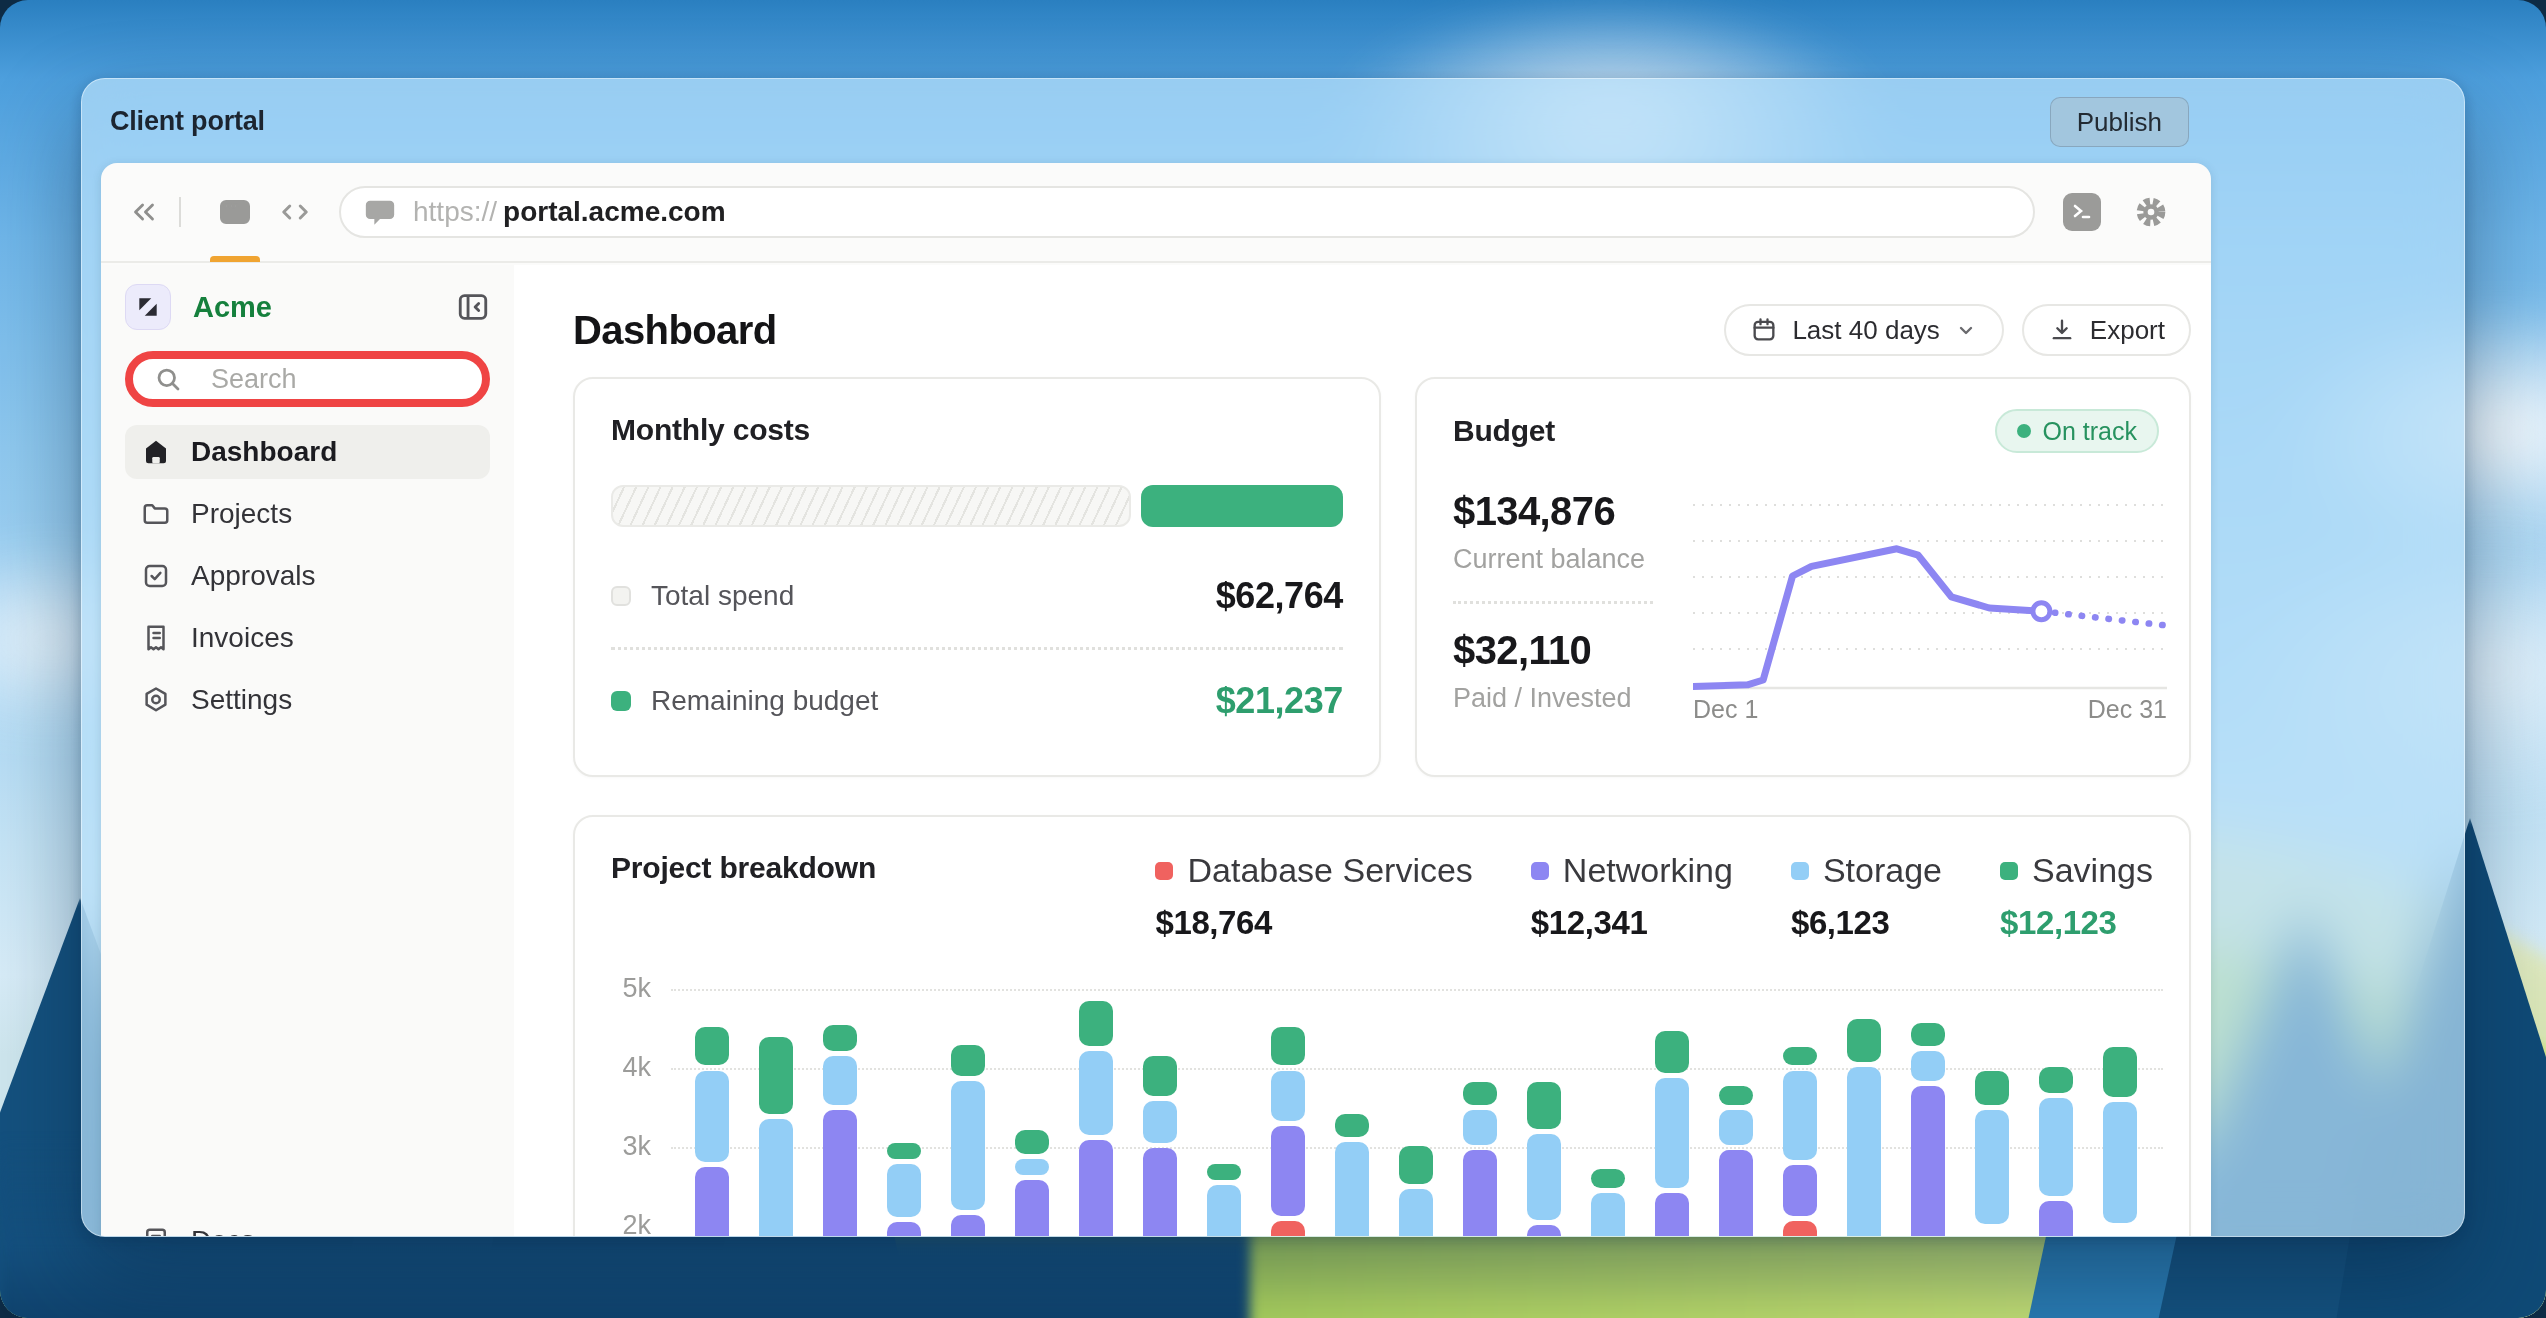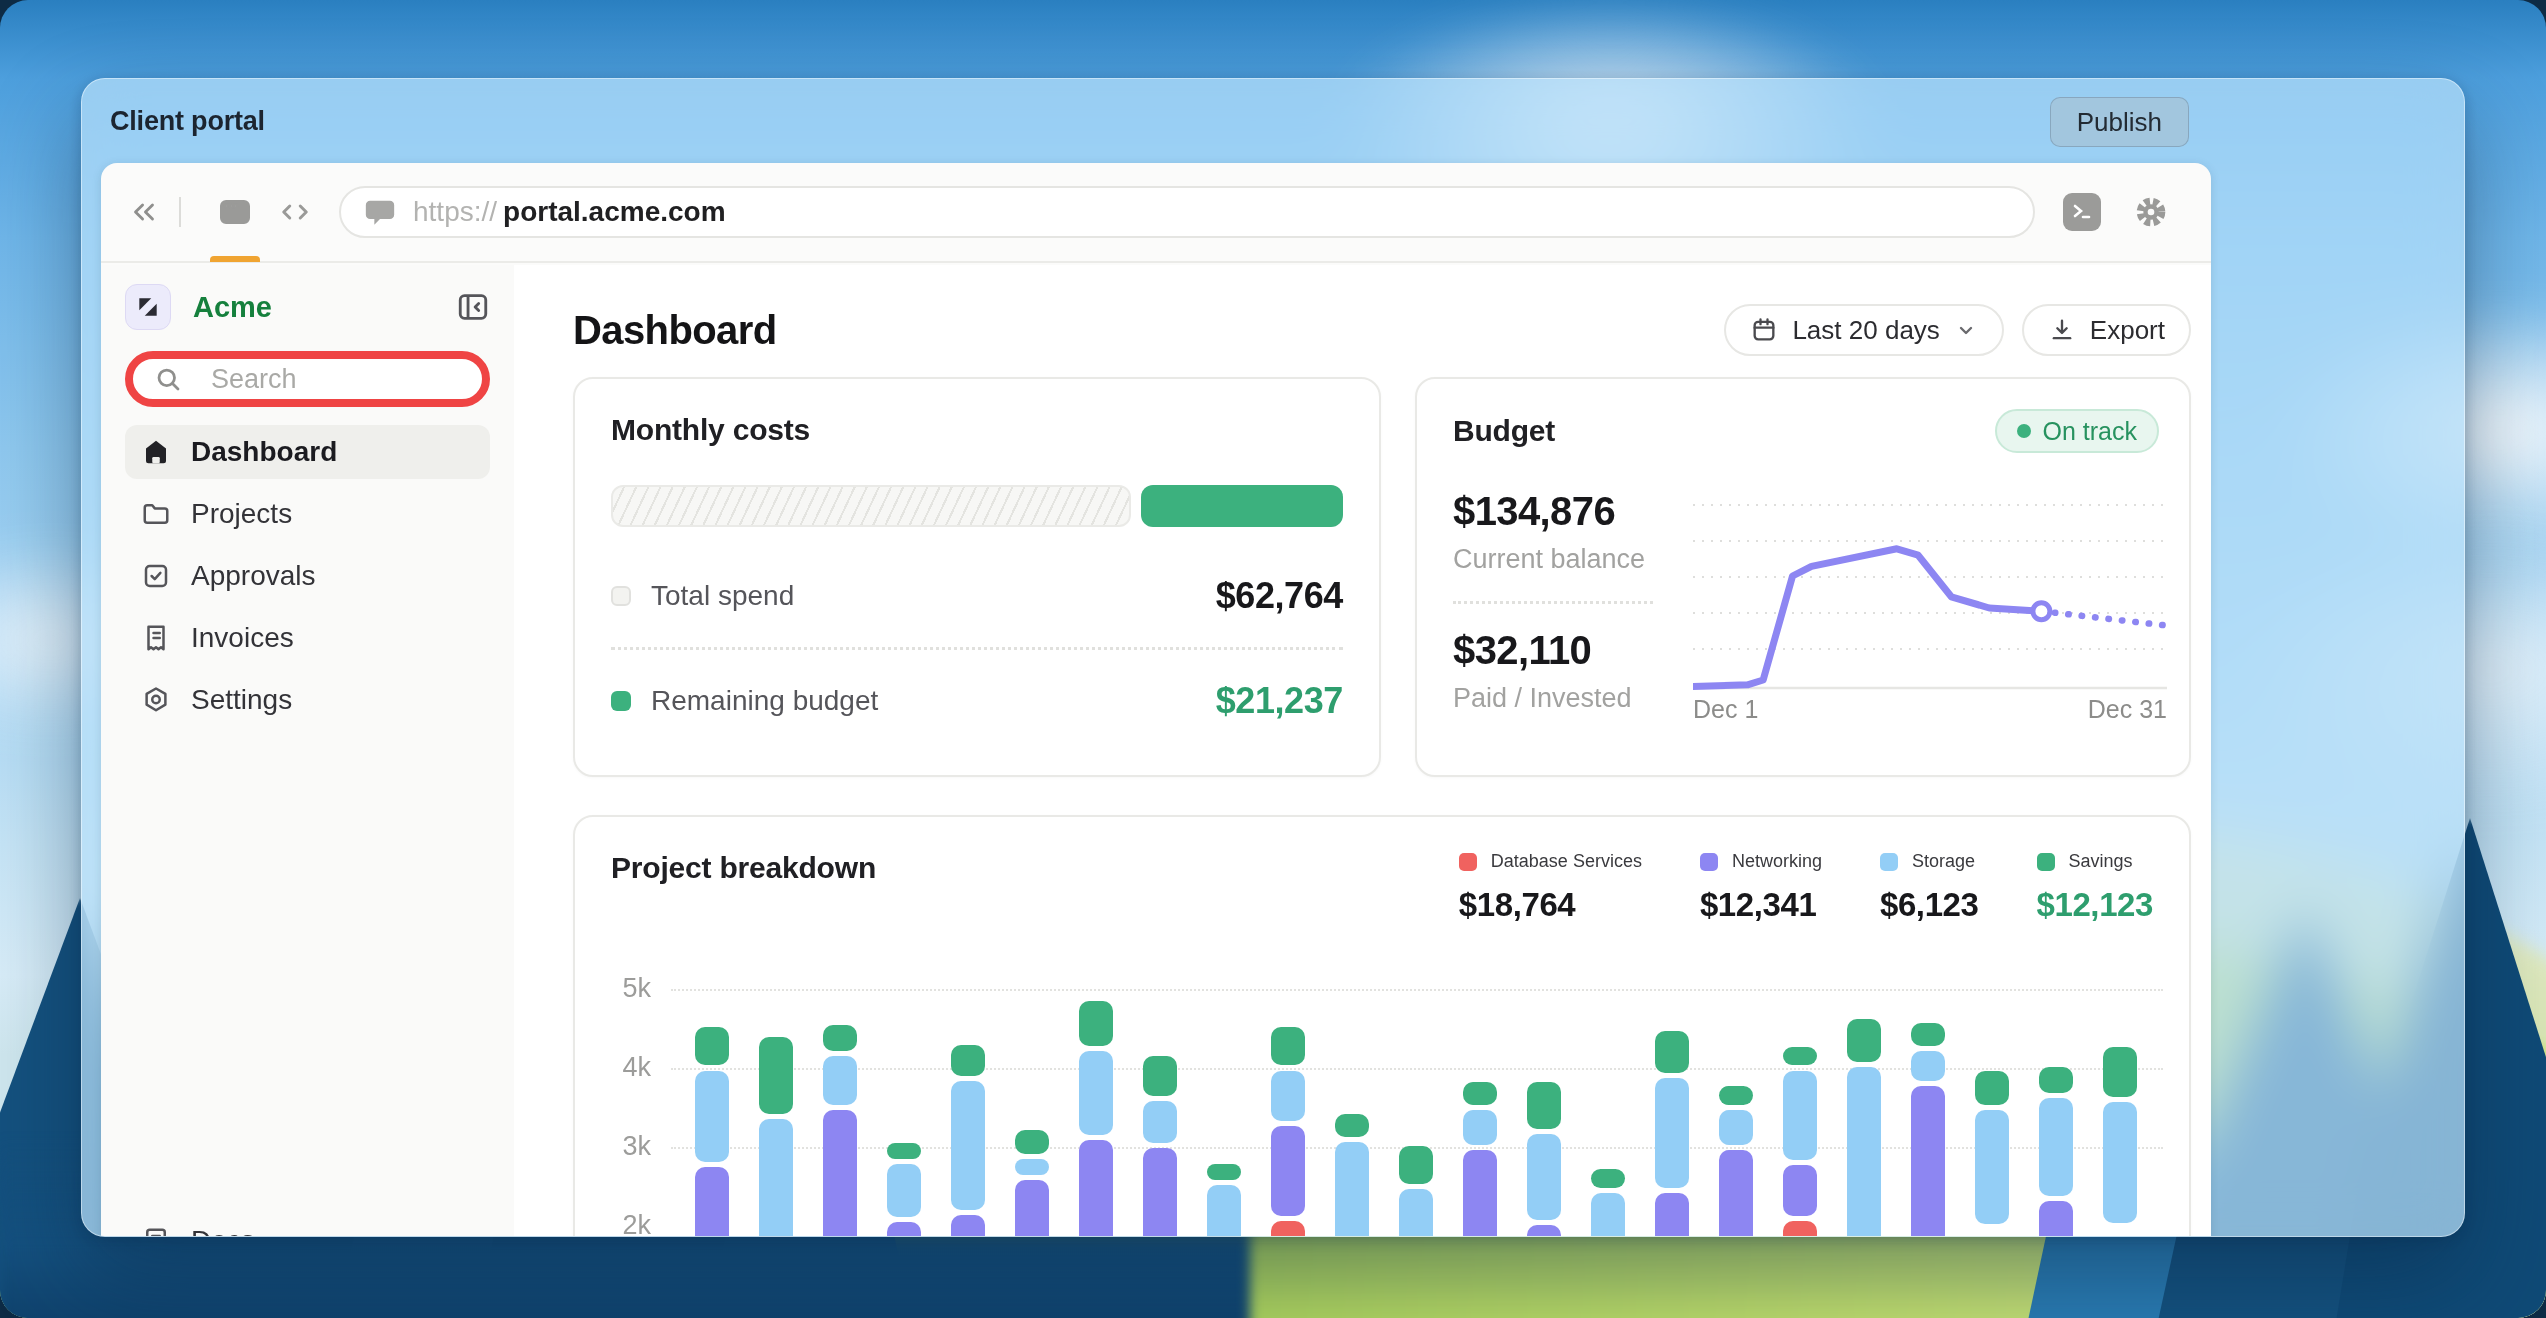--- a/index.html
+++ b/index.html
@@ -104,21 +104,21 @@
   .axis-labels{position:absolute;left:276px;top:316px;width:474px;display:flex;justify-content:space-between;}
   .axis-labels span{font-size:25px;color:#8c8c8a;}
 
   
   .card-project{margin-top:38px;width:1618px;height:620px;padding:34px 36px;position:relative;}
   .project-head{display:flex;align-items:flex-start;}
   .legend-row{margin-left:auto;display:flex;gap:58px;}
   .legend-item{display:flex;flex-direction:column;gap:14px;}
   .legend-top{display:flex;align-items:center;gap:14px;}
   .legend-swatch{width:18px;height:18px;border-radius:5px;}
-  .legend-label{font-size:18px;color:#3a3a3e;}
+  .legend-label{font-size:34px;color:#3a3a3e;}
   .legend-value{font-size:33px;font-weight:bold;letter-spacing:-.4px;}
   .plot{position:absolute;left:0;top:0;right:0;bottom:0;}
   .gridline{position:absolute;left:96px;width:1492px;border-top:2px dotted #e2e2df;}
   .ytick{position:absolute;left:20px;width:56px;text-align:right;font-size:27px;color:#9c9c9a;}
   .seg{position:absolute;border-radius:10px;}
 
   svg{display:block;}
 </style>
 </head>
 <body>
@@ -295,21 +295,21 @@
 
         <div class="main-header">
           <h1 class="page-title" style="margin:0;">Dashboard</h1>
           <button class="pill-btn">
             <span>
               <svg width="28" height="28" viewBox="0 0 24 24" fill="none" stroke="#4a4a4e" stroke-width="2" stroke-linecap="round">
                   <rect x="4" y="5" width="16" height="15" rx="3"></rect>
                   <path d="M4 10h16M9 3v4M15 3v4"></path>
                 </svg>
             </span>
-            <span>Last 20 days</span>
+            <span>Last 40 days</span>
             <span>
               <svg width="24" height="24" viewBox="0 0 24 24" fill="none" stroke="#6a6a6e" stroke-width="2.4" stroke-linecap="round" stroke-linejoin="round">
                   <path d="M7 10l5 5 5-5"></path>
                 </svg>
             </span>
           </button>
           <button class="pill-btn">
             <span>
               <svg width="28" height="28" viewBox="0 0 24 24" fill="none" stroke="#4a4a4e" stroke-width="2" stroke-linecap="round" stroke-linejoin="round">
                   <path d="M12 4v10M8 10.5l4 4 4-4"></path>

